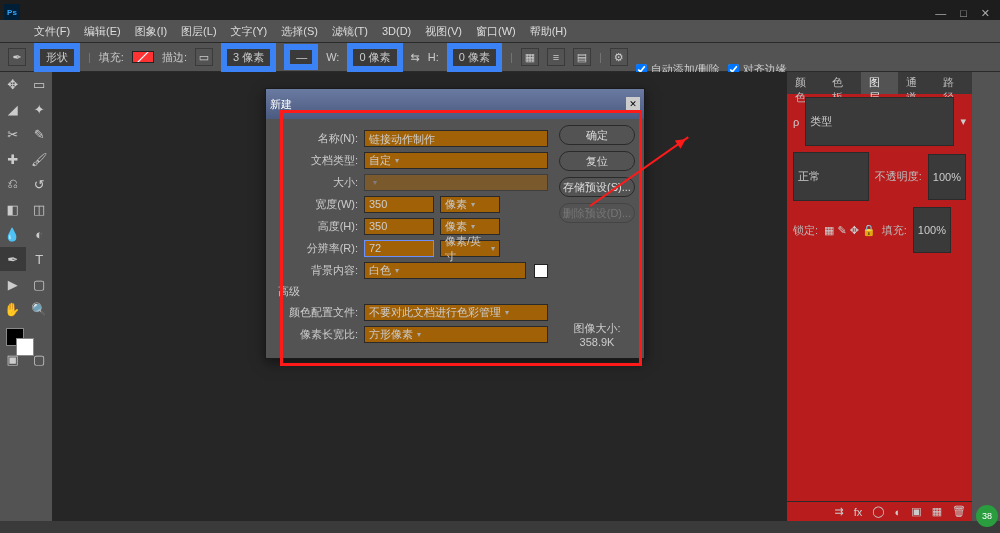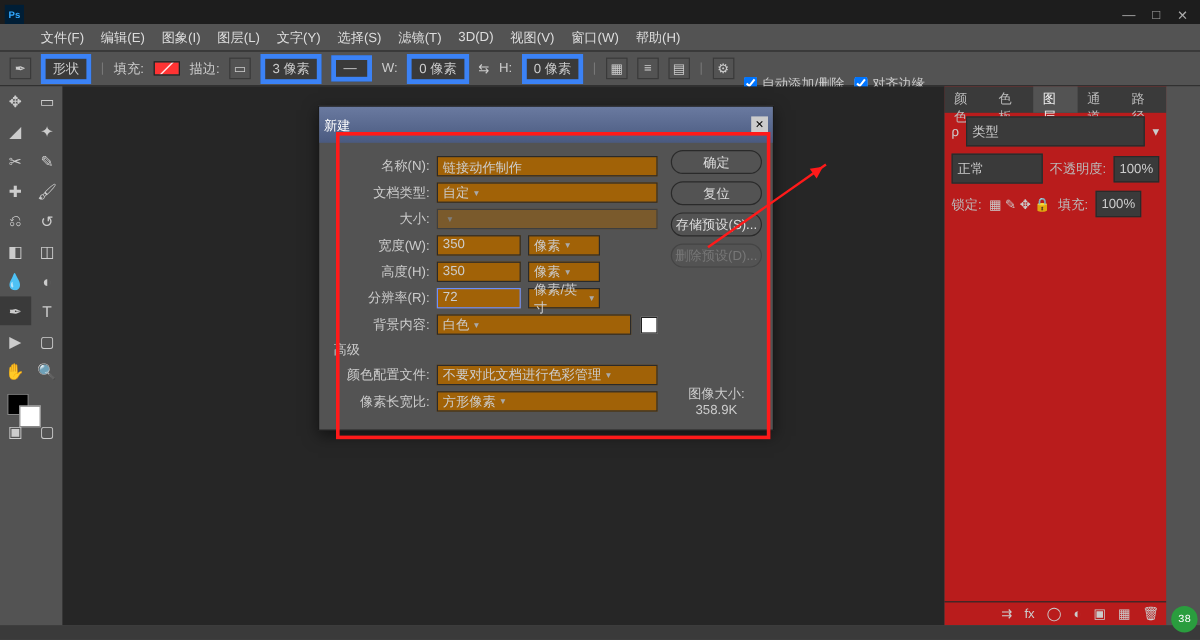--- a/index.html
+++ b/index.html
@@ -10,21 +10,21 @@
 .titlebar .logo { width:16px; height:16px; background:#001e36; color:#31a8ff; font-weight:bold; font-size:8px; display:flex; align-items:center; justify-content:center; margin-right:4px; }
 .winbtns { margin-left:auto; display:flex; gap:14px; padding-right:6px; color:#aaa; font-size:11px; }
 
 
 .menubar { height:22px; background:#535353; display:flex; align-items:center; padding-left:34px; gap:14px; color:#ddd; }
 .menubar span { cursor:default; }
 
 
 .optbar { height:30px; background:#535353; border-top:1px solid #2a2a2a; border-bottom:1px solid #2a2a2a; display:flex; align-items:center; padding:0 8px; gap:8px; color:#ccc; }
 .optbar .ico { width:18px; height:18px; display:flex; align-items:center; justify-content:center; border:1px solid #3a3a3a; }
-.optbar .sel { background:#3a3a3a; padding:1px 6px; border:4px solid #3b82f6; }
+.optbar .sel { background:#3a3a3a; padding:1px 6px; border:6px solid #3b82f6; }
 .optbar .swatch { width:22px; height:12px; background:linear-gradient(135deg,#f33 45%,#fff 50%,#f33 55%); border:1px solid #222; }
 .optbar .pipe { color:#777; }
 .chk { display:inline-flex; align-items:center; gap:4px;margin-top:25px; }
 .chk input { width:11px; height:11px; }
 
 
 .main { position:absolute; top:72px; left:0; right:0; bottom:12px; display:flex; }
 .tools { width:52px; background:#535353; display:grid; grid-template-columns:1fr 1fr; grid-auto-rows:24px; gap:1px; align-content:start; }
 .tools div { display:flex; align-items:center; justify-content:center; color:#ccc; font-size:13px; }
 .tools div.sel { background:#3a3a3a; }
@@ -32,21 +32,21 @@
 .fgbg .fg { position:absolute; left:6px; top:6px; width:18px; height:18px; background:#000; border:1px solid #888; }
 .fgbg .bg { position:absolute; left:16px; top:16px; width:18px; height:18px; background:#fff; border:1px solid #888; }
 .canvas { flex:1; background:#262626; position:relative; }
 .rpanel { width:185px; background:#b91c1c; display:flex; flex-direction:column; }
 .rspacer { width:28px; background:#535353; }
 
 .tabs { display:flex; height:22px; background:#3a3a3a; }
 .tabs span { padding:3px 8px; color:#bbb; }
 .tabs span.act { background:#535353; color:#eee; }
 .prow { display:flex; align-items:center; padding:3px 6px; gap:6px; }
-.prow .fld { background:#3a3a3a; border:1px solid #2a2a2a; padding:4px 4px; color:#ccc; flex:1; }
+.prow .fld { background:#3a3a3a; border:1px solid #2a2a2a; padding:16px 4px; color:#ccc; flex:1; }
 .prow label { color:#bbb; }
 
 
 .dialog { position:absolute; left:265px; top:88px; width:380px; background:#535353; border:1px solid #1a1a1a; box-shadow:0 4px 12px rgba(0,0,0,0.5); }
 .dlg-tb { height:30px; background:linear-gradient(#6a7aa0,#4a5a80); display:flex; align-items:center; padding:0 4px; color:#fff; font-size:11px; }
 .dlg-tb .x { margin-left:auto; width:14px; height:14px; background:#ccc; color:#000; display:flex; align-items:center; justify-content:center; font-size:9px; }
 .dlg-body { display:flex; padding:6px 8px 10px 8px; gap:10px; }
 .dlg-form { flex:1; }
 .frow { display:flex; align-items:center; margin:5px 0; }
 .frow label { width:90px; text-align:right; padding-right:6px; color:#ccc; }
@@ -60,21 +60,21 @@
 .frow .sw { width:14px; height:14px; background:#fff; border:1px solid #222; margin-left:8px; }
 .dlg-side { width:78px; display:flex; flex-direction:column; gap:6px; align-items:center; }
 .dbtn { width:76px; height:20px; border-radius:10px; border:1px solid #2a2a2a; background:#535353; color:#ddd; display:flex; align-items:center; justify-content:center; }
 .dbtn.dim { color:#777; border-color:#444; }
 .imgsz { margin-top:auto; text-align:center; color:#ccc; }
 .redbox { position:absolute; border:3px solid #ff1a1a; pointer-events:none; }
 .arrow { position:absolute; width:120px; height:2px; background:#ff1a1a; transform-origin:left center; }
 .arrow::after { content:""; position:absolute; right:-2px; top:-4px; border:5px solid transparent; border-left:10px solid #ff1a1a; }
 
 .statusbar { position:absolute; left:0; right:0; bottom:0; height:12px; background:#3a3a3a; }
-.sticker { position:absolute; right:2px; bottom:6px; width:22px; height:22px; border-radius:50%; background:#2a9d3e; color:#fff; display:flex; align-items:center; justify-content:center; font-size:9px;font-family:Liberation Mono, monospace; }
+.sticker { position:absolute; right:2px; bottom:6px; width:22px; height:22px; border-radius:50%; background:#2a9d3e; color:#fff; display:flex; align-items:center; justify-content:center; font-size:9px; }
 </style>
 </head>
 <body>
 
 <div class="titlebar">
   <div class="logo">Ps</div>
   <div class="winbtns">
     <span>—</span>
     <span>□</span>
     <span>✕</span>

